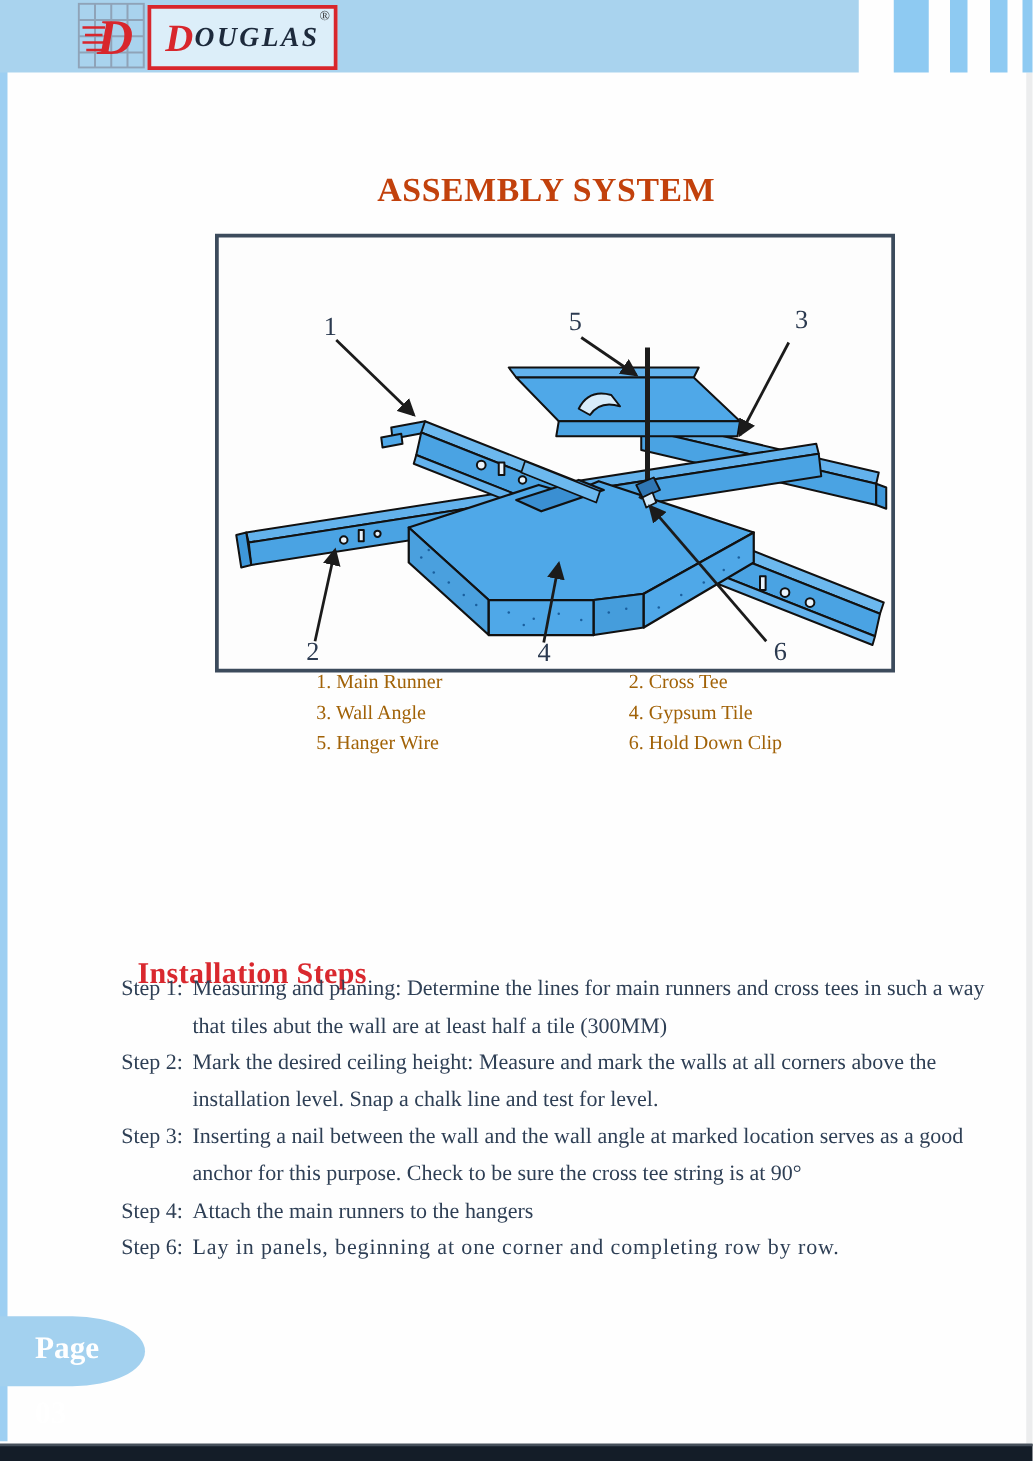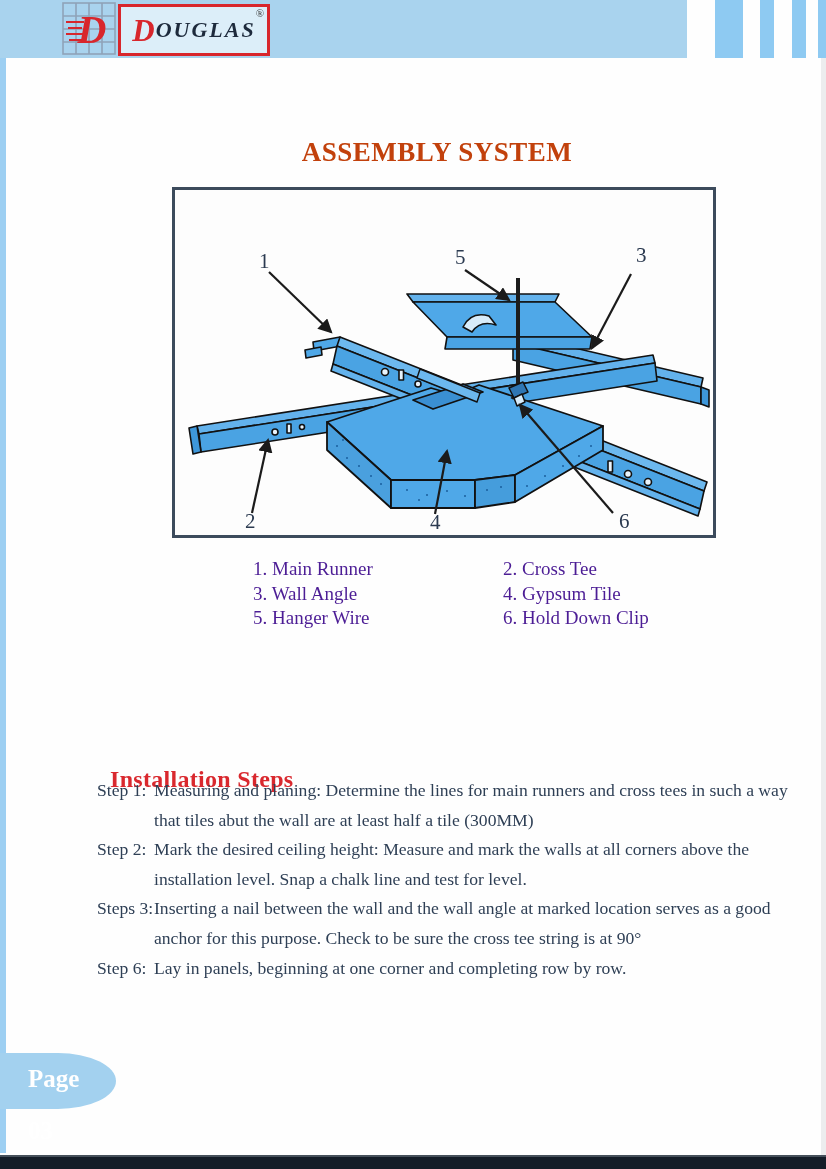--- a/index.html
+++ b/index.html
@@ -34,23 +34,23 @@
     position:absolute;left:48px;top:137px;width:778px;text-align:center;
     color:#c2410c;font-weight:bold;font-size:27px;letter-spacing:0.5px;
   }
   
   .diagram-frame{
     position:absolute;left:172px;top:187px;width:538px;height:345px;
     border:3px solid #3c4b5c;background:#fdfdfd;
   }
   
   .legend{
-    position:absolute;left:253px;top:557px;width:440px;
+    position:absolute;left:253px;top:534px;width:440px;
     display:grid;grid-template-columns:250px auto;
-    font-size:19px;line-height:24.5px;color:#4c1d95;
+    font-size:16px;line-height:24.5px;color:#a16207;
   }
   
   .install-heading{
     position:absolute;left:110px;top:730px;
     color:#d9282e;font-weight:bold;font-size:24px;letter-spacing:0.3px;margin-top:36px;
   }
   .steps{
     position:absolute;left:97px;top:776px;width:714px;
     color:#2e3f55;font-size:17.6px;line-height:29.6px;
   }
@@ -225,22 +225,26 @@
 <div class="steps">
   <div class="step">
     <span class="step-label">Step 1:</span>
     <span class="step-body">Measuring and planing: Determine the lines for main runners and cross tees in such a way that tiles abut the wall are at least half a tile (300MM)</span>
   </div>
   <div class="step">
     <span class="step-label">Step 2:</span>
     <span class="step-body">Mark the desired ceiling height: Measure and mark the walls at all corners above the installation level. Snap a chalk line and test for level.</span>
   </div>
   <div class="step">
-    <span class="step-label">Steps 3:</span>
+    <span class="step-label">Step 3:</span>
     <span class="step-body">Inserting a nail between the wall and the wall angle at marked location serves as a good anchor for this purpose. Check to be sure the cross tee string is at 90°</span>
+  </div>
+  <div class="step">
+    <span class="step-label">Step 4:</span>
+    <span class="step-body">Attach the main runners to the hangers</span>
   </div>
   <div class="step">
     <span class="step-label">Step 6:</span>
     <span class="step-body">Lay in panels, beginning at one corner and completing row by row.</span>
   </div>
 </div>
 
 <div class="page-badge">
   <span>Page 03</span>
 </div>

